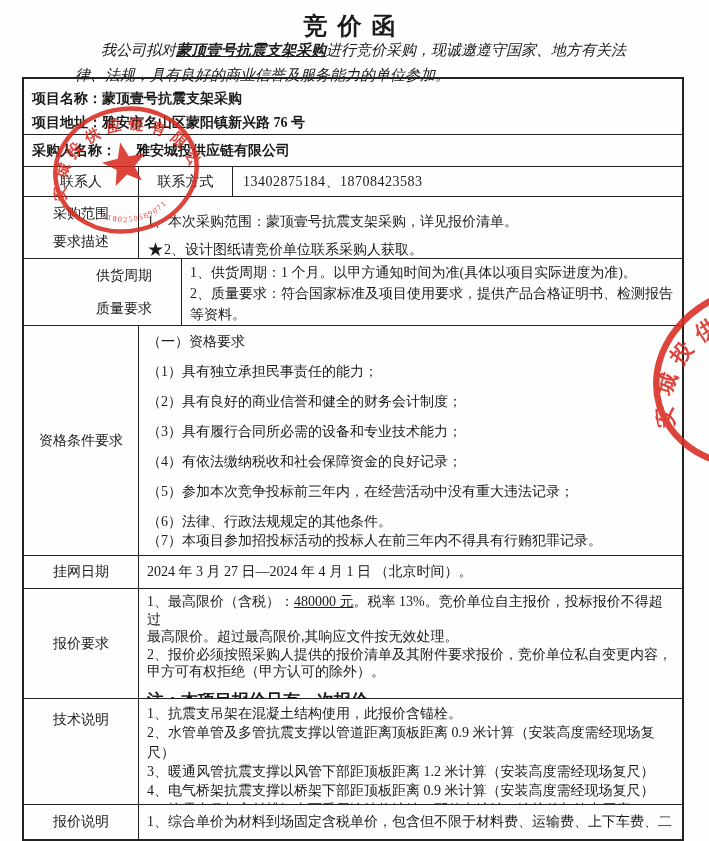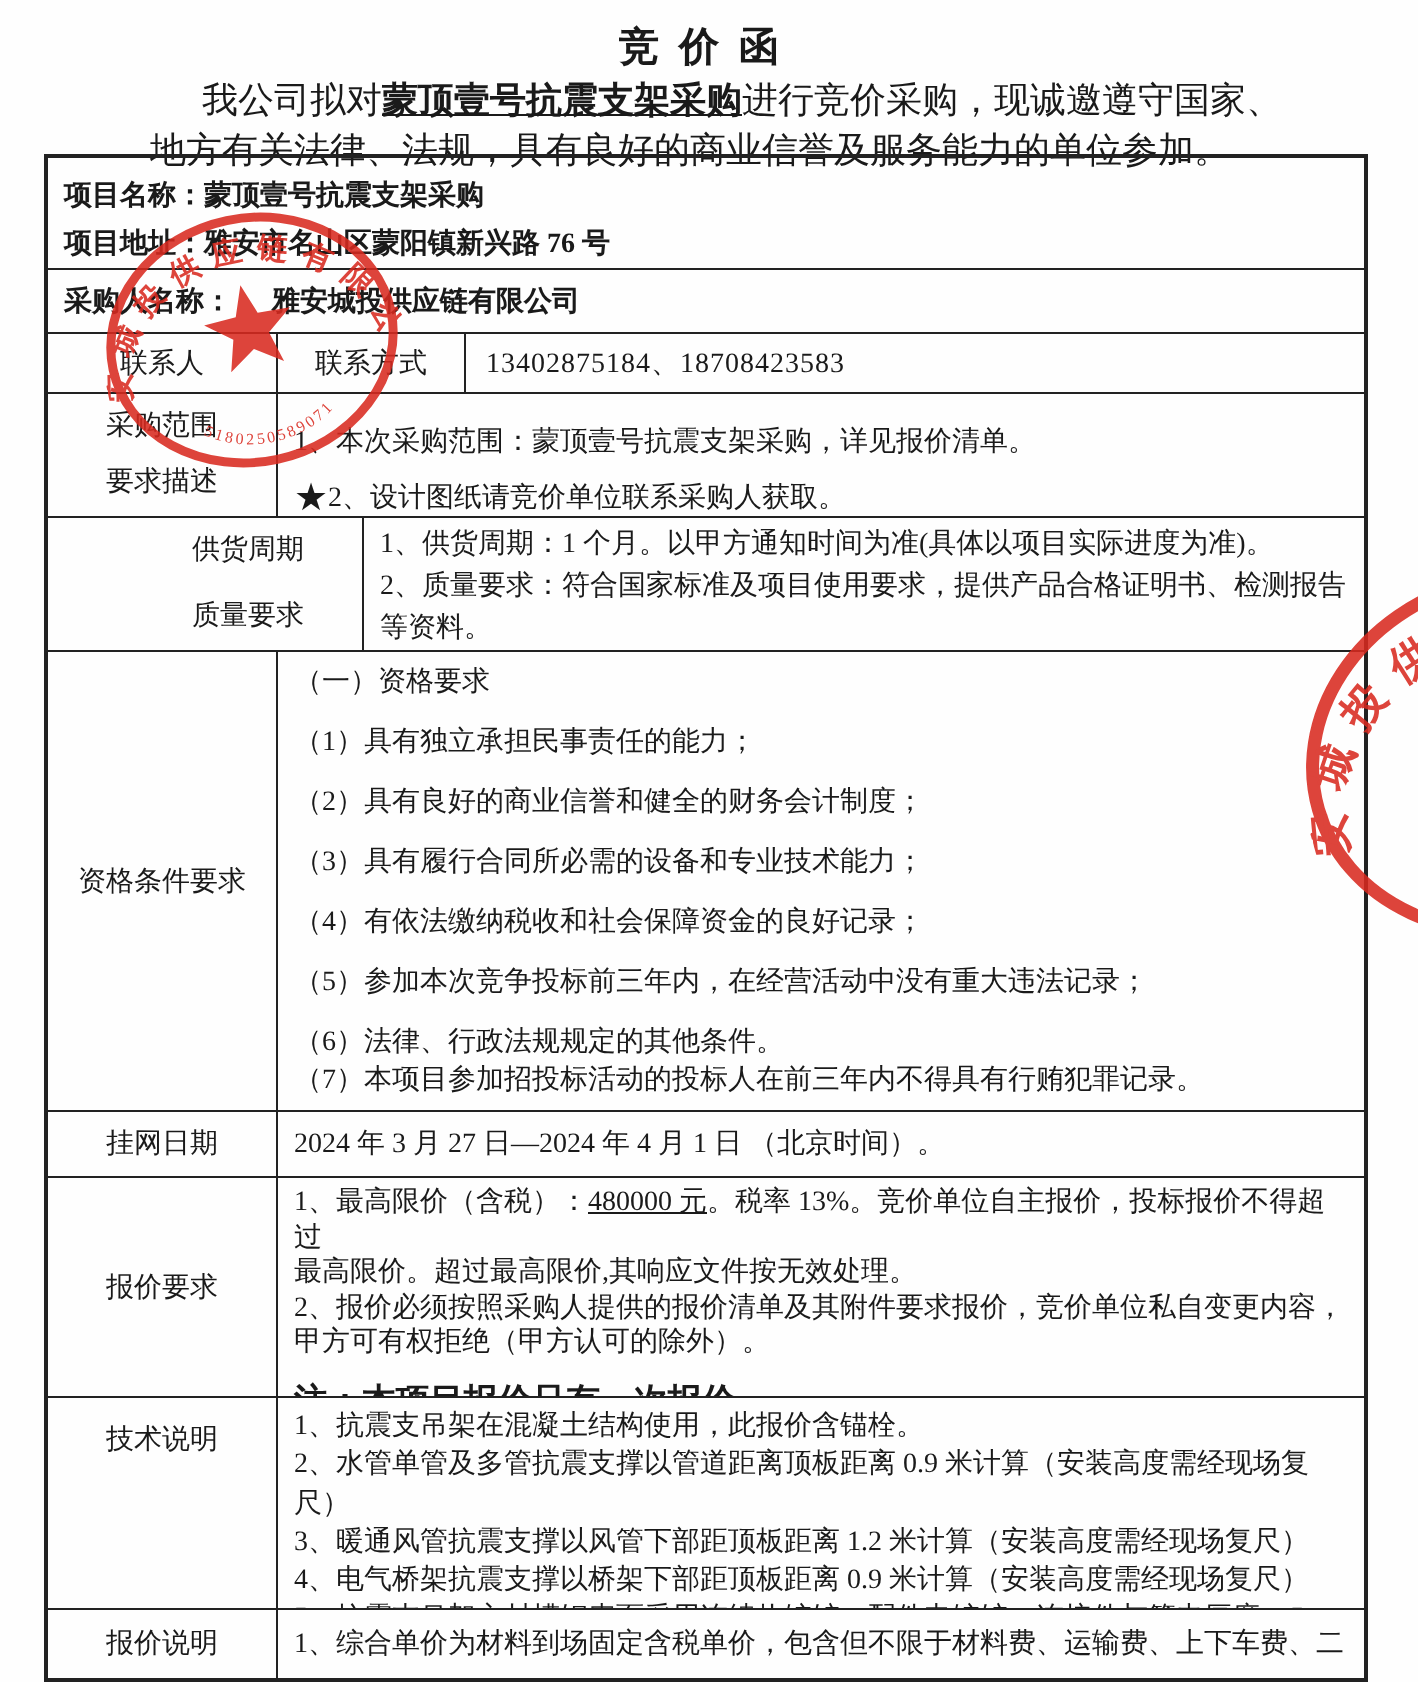--- a/index.html
+++ b/index.html
@@ -4,25 +4,25 @@
 <style>
   html,body{margin:0;padding:0;}
   body{
     width:709px;height:841px;position:relative;overflow:hidden;
     background:#fefefe;color:#1a1a1a;
     font-family:"Liberation Serif","DejaVu Serif",serif;
     font-size:14px;
   }
   .page-title{
     position:absolute;top:10px;left:0;width:100%;text-align:center;
-    font-size:20px;font-weight:700;letter-spacing:10px;
+    font-size:24px;font-weight:700;letter-spacing:10px;
   }
   .intro{
     position:absolute;top:38px;left:75px;width:572px;
-    font-size:18px;line-height:25px;text-indent:26px;
+    font-size:15px;line-height:25px;text-indent:26px;font-style:italic;
   }
   .intro .proj{font-weight:700;text-decoration:underline;}
   
   .doc-table{
     position:absolute;left:22px;top:77px;width:662px;
     border:2px solid #222;background:transparent;box-sizing:border-box;
   }
   .row{display:flex;border-bottom:1px solid #222;box-sizing:border-box;}
   .row:last-child{border-bottom:none;}
   .cell{box-sizing:border-box;overflow:hidden;}

